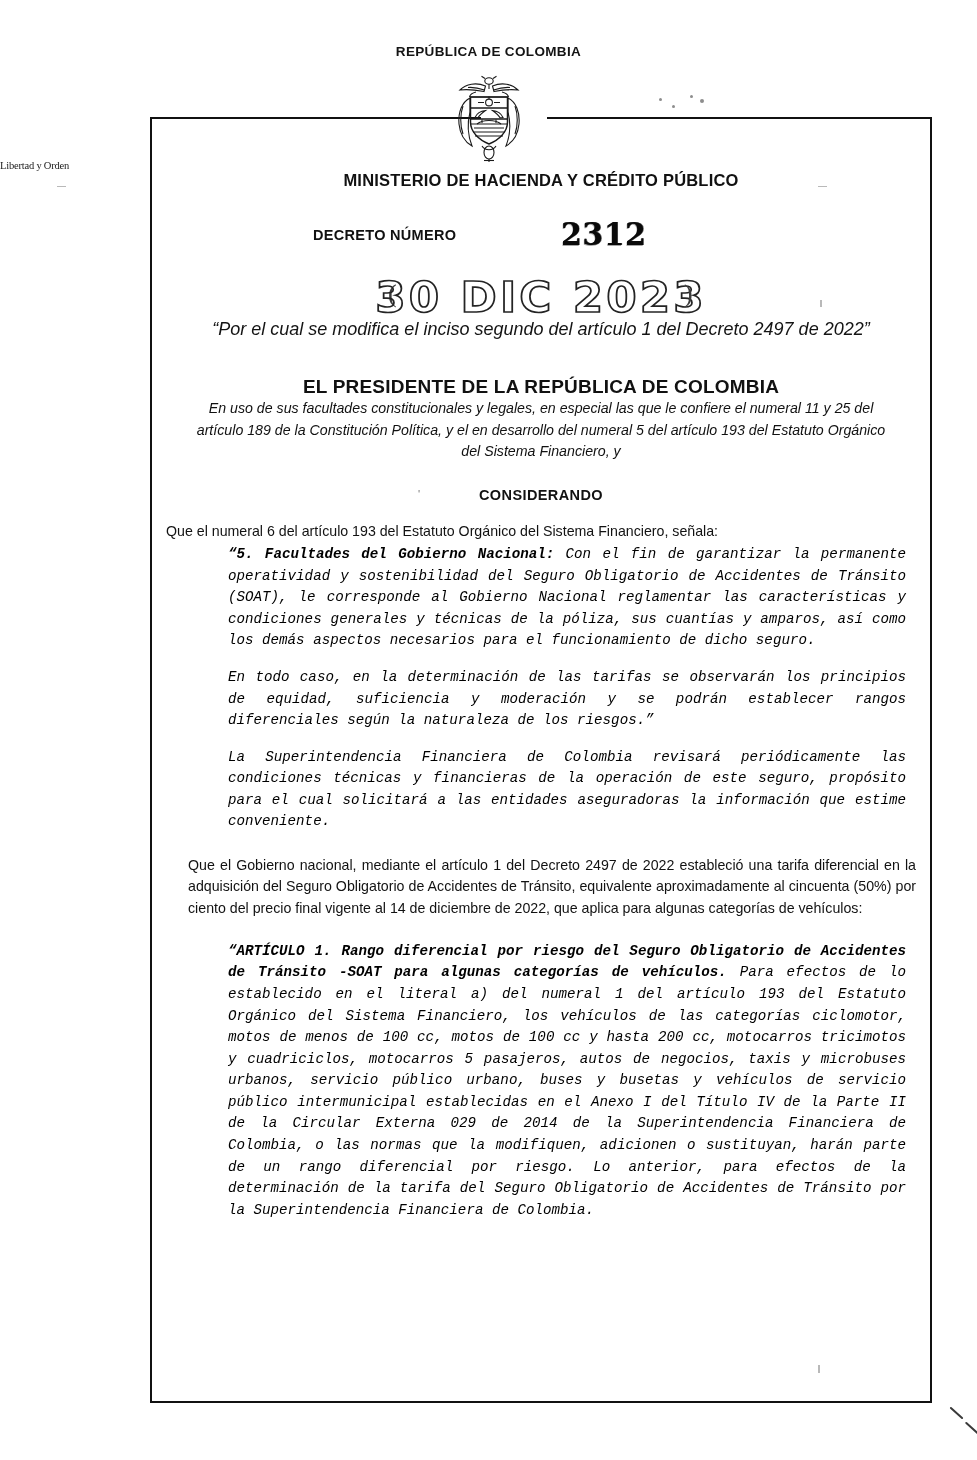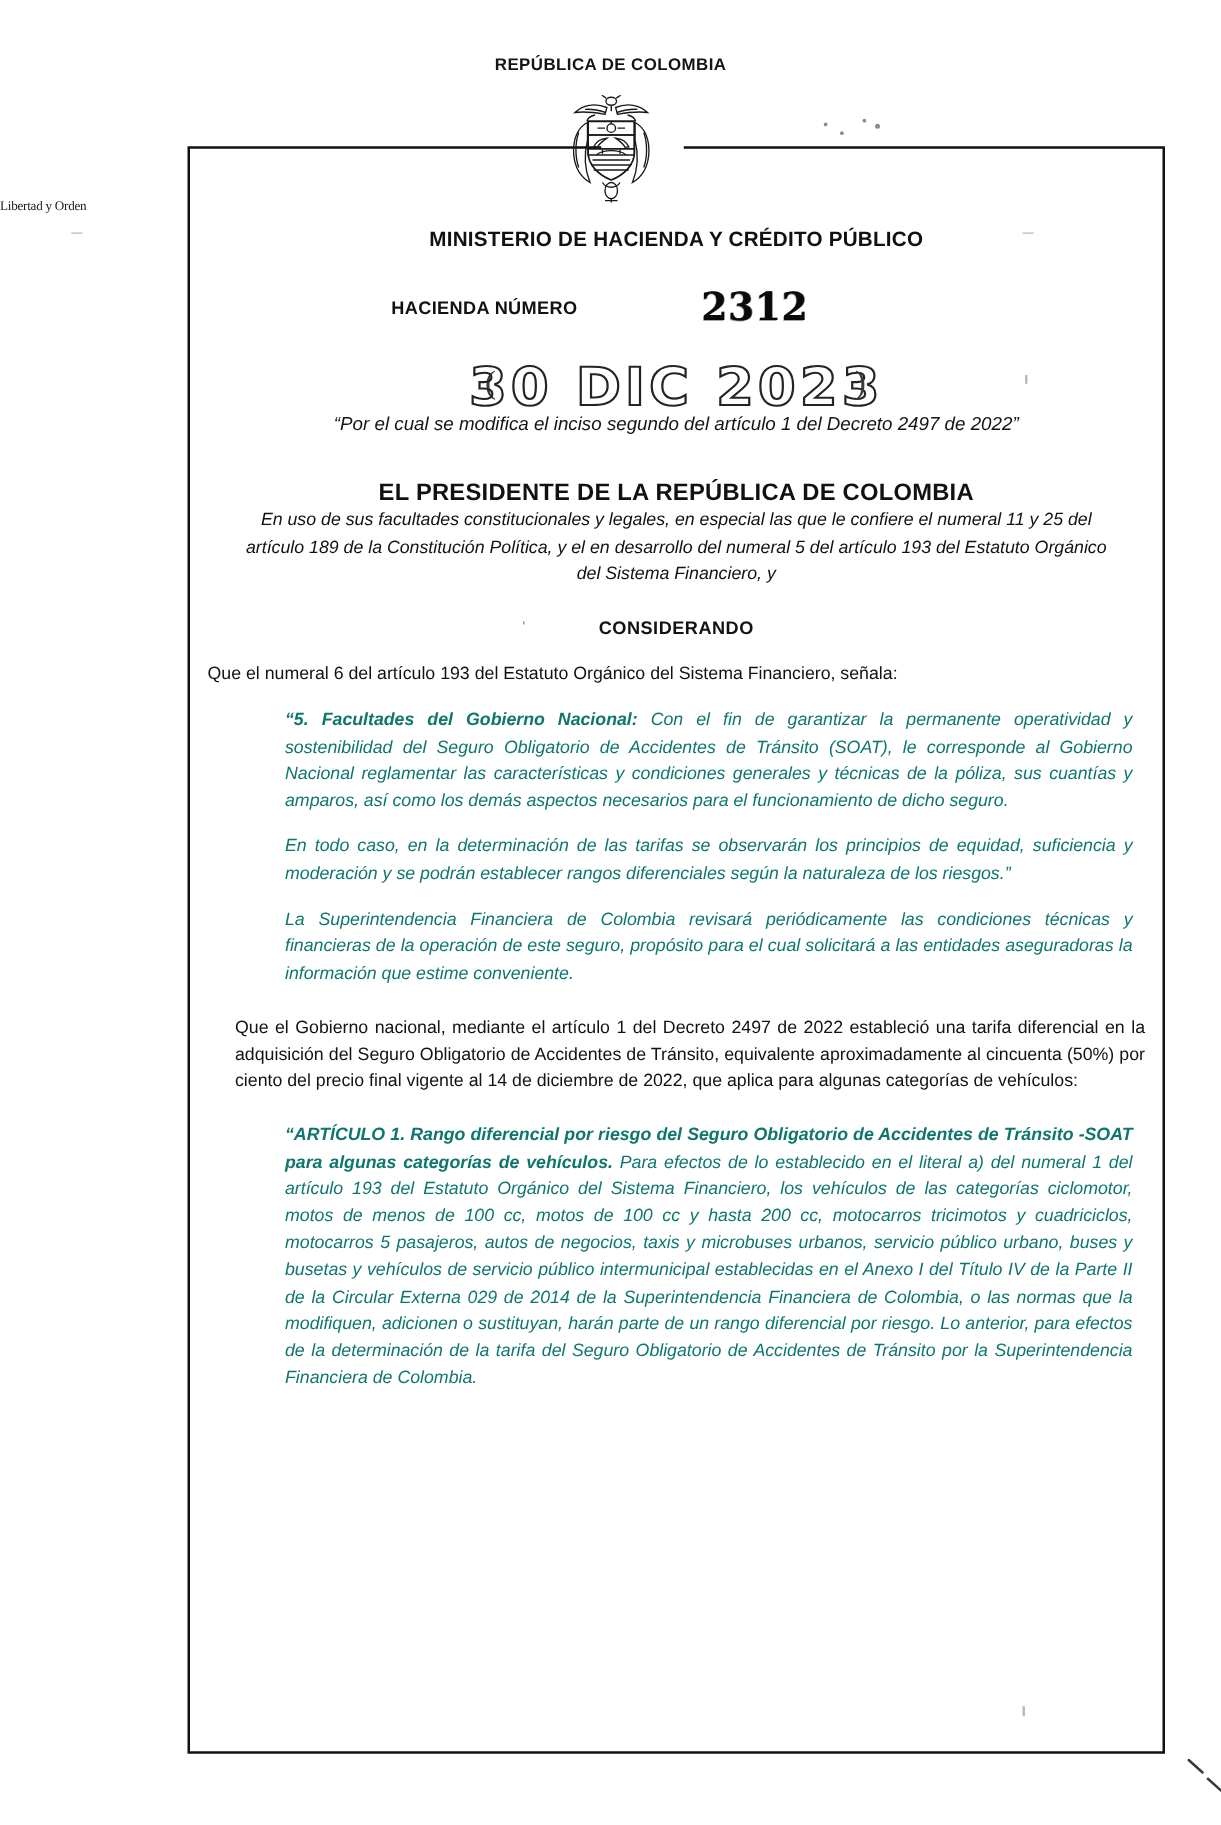--- a/index.html
+++ b/index.html
@@ -94,21 +94,21 @@
     position: absolute;
     background: #3a3a3a;
     transform: rotate(42deg);
     border-radius: 2px;
   }
 
   
   .content {
     position: absolute;
     left: 150px;
-    top: 120px;
+    top: 108px;
     width: 782px;
     height: 1274px;
     box-sizing: border-box;
     padding: 0 16px;
   }
 
   .ministry {
     margin-top: 63px;
     text-align: center;
     font-size: 16.5px;
@@ -171,21 +171,21 @@
     letter-spacing: 3px;
     color: transparent;
     -webkit-text-stroke: 1.7px #242424;
     text-align: center;
     transform: scaleX(1.04);
   }
 
   .subtitle {
     text-align: center;
     font-style: italic;
-    font-size: 15px;
+    font-size: 18px;
     margin-top: -16px;
     color: #141414;
     position: relative;
     z-index: 3;
   }
 
   .president {
     margin-top: 36px;
     text-align: center;
     font-size: 19px;
@@ -224,27 +224,28 @@
     line-height: 1.5;
     text-align: justify;
     color: #121212;
   }
   .body-para.justified-block {
     text-align: justify;
     margin-left: 22px;
   }
 
   .quote-block {
-    margin: 16px 0 0 62px;
+    margin: 2px 0 0 62px;
     padding-right: 10px;
     font-style: italic;
     font-size: 14.2px;
     line-height: 1.52;
     text-align: justify;
-    color: #0f766e;
+    color: #000000;
+    font-family: Liberation Mono, monospace;
   }
   .quote-block p { margin: 0 0 15px 0; }
   .quote-block p:last-child { margin-bottom: 0; }
   .quote-block b { font-style: italic; font-weight: bold; }
 </style>
 </head>
 <body>
 
 <div class="sheet">
 
@@ -306,21 +307,21 @@
       </g>
     </svg>
   </div>
   <div class="coat-motto">Libertad y Orden</div>
 
   <div class="content">
 
     <div class="ministry">MINISTERIO DE HACIENDA Y CRÉDITO PÚBLICO</div>
 
     <div class="decreto-row">
-      <span class="decreto-label">HACIENDA NÚMERO</span>
+      <span class="decreto-label">DECRETO NÚMERO</span>
       <span class="decreto-number">2312</span>
     </div>
 
     <div class="date-stamp-row">
       <span class="date-paren left">(</span>
       <span class="date-stamp">30 DIC 2023</span>
       <span class="date-paren right">)</span>
     </div>
 
     <div class="subtitle">“Por el cual se modifica el inciso segundo del artículo 1 del Decreto 2497 de 2022”</div>

